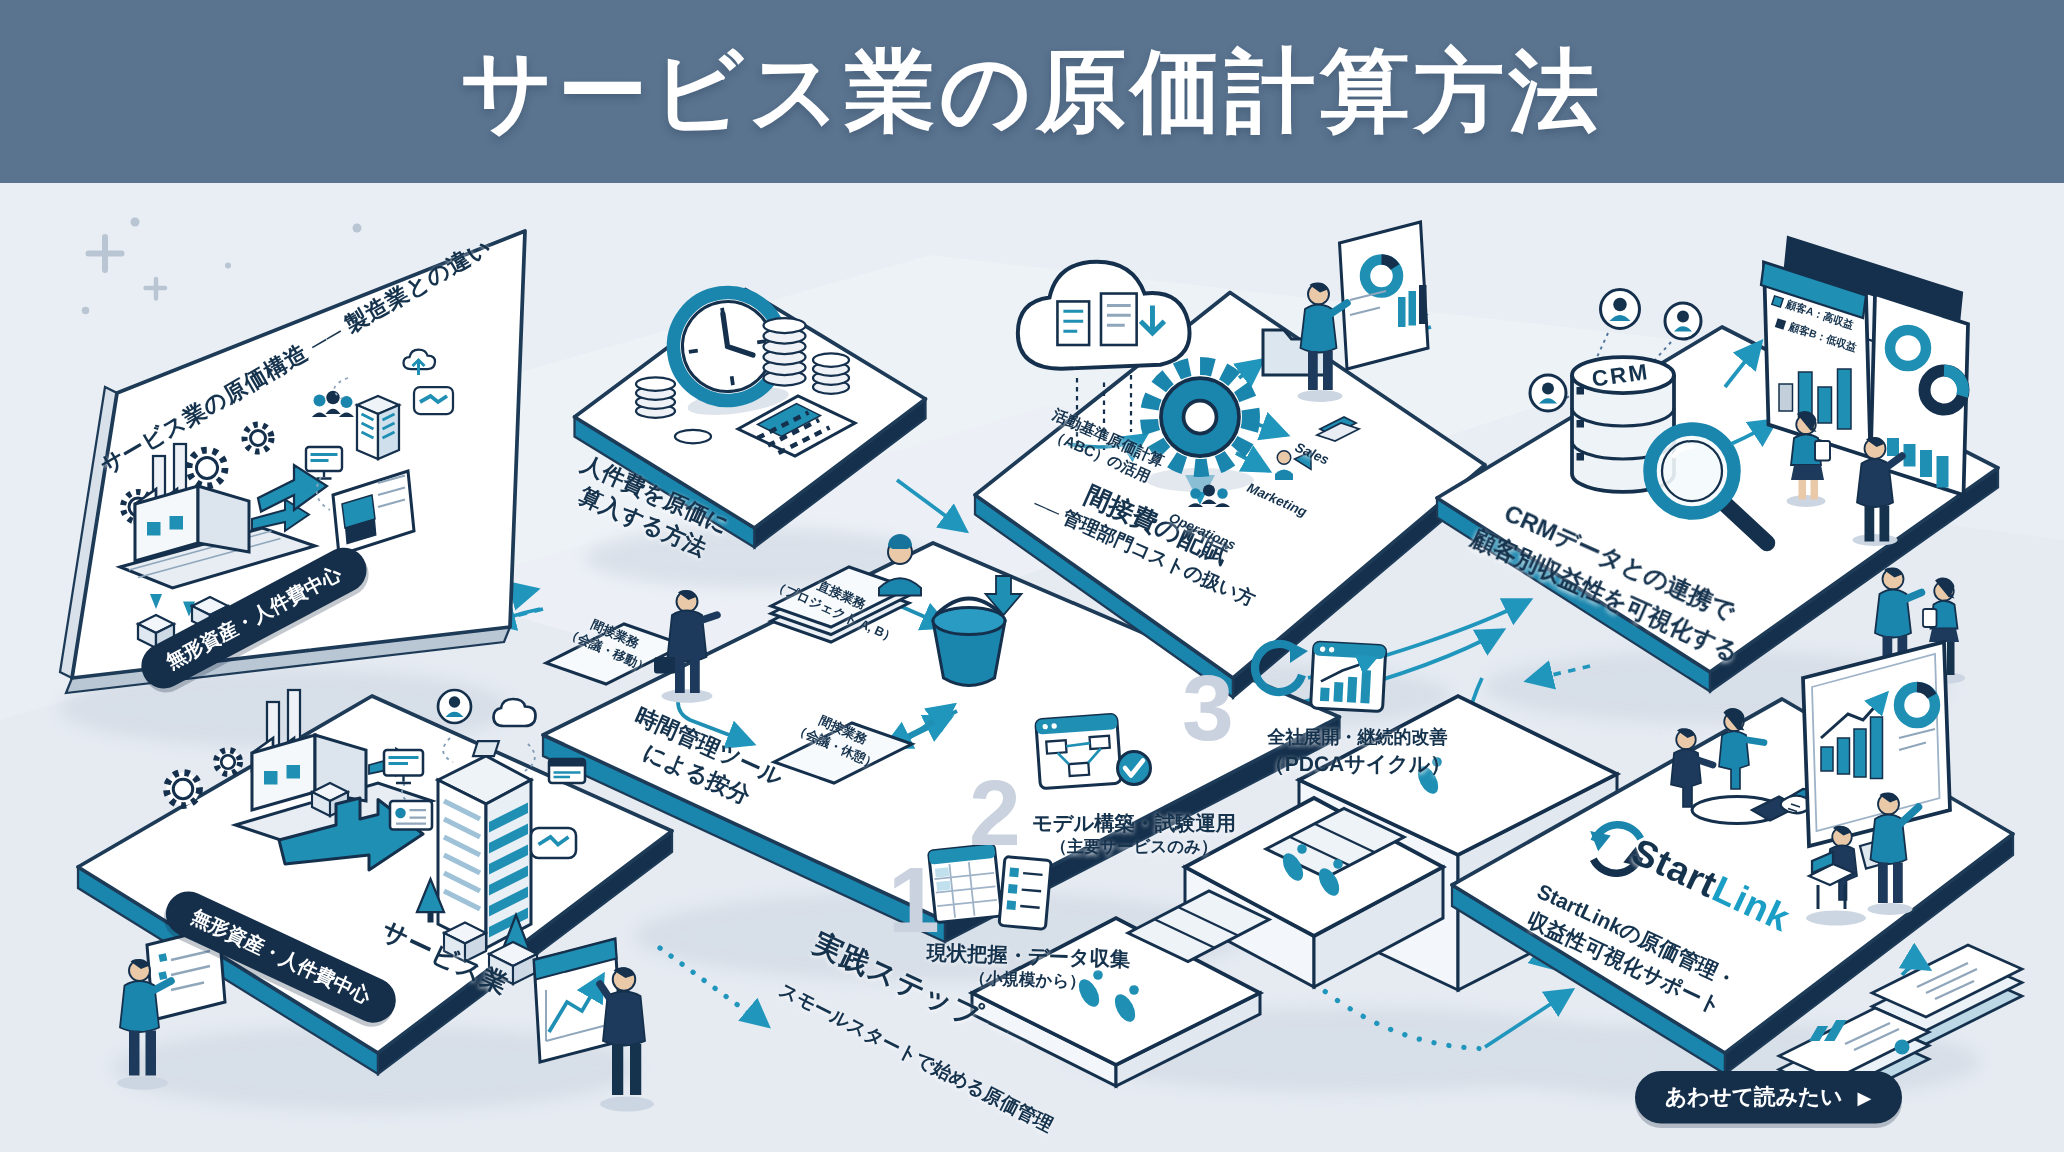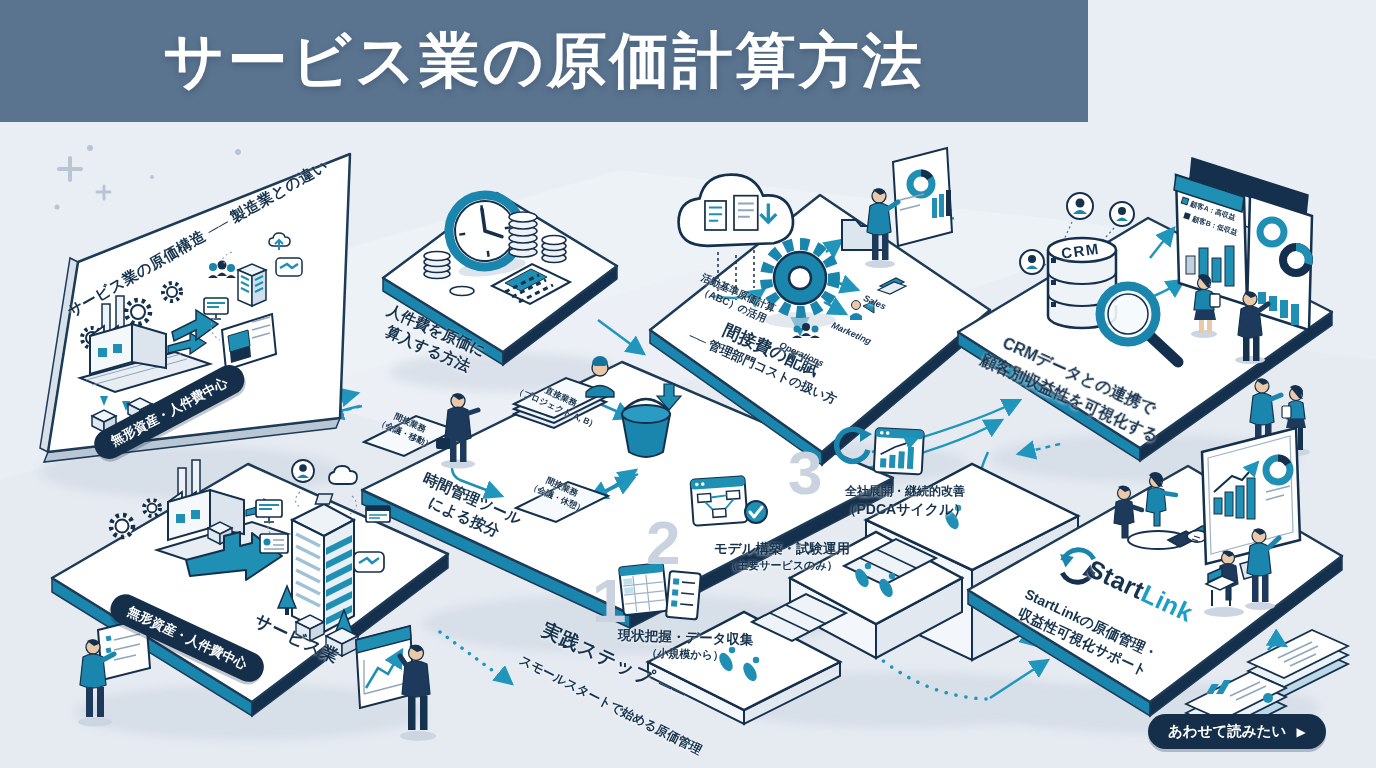--- a/index.html
+++ b/index.html
@@ -1,18 +1,18 @@
 <!DOCTYPE html>
 <html><head>
 <meta charset="utf-8">
 <style>
   html,body{margin:0;padding:0;background:#dfe4ea;}
   .stage{position:relative;width:1376px;height:768px;overflow:hidden;
          font-family:"Liberation Sans","DejaVu Sans",sans-serif;background:#e9eef4;}
-  .header{position:absolute;left:0;top:0;width:1088px;height:122px;background:#5a7490;
+  .header{position:absolute;left:0;top:0;width:1376px;height:122px;background:#5a7490;
           display:flex;align-items:center;justify-content:center;z-index:6;}
   .header h1{margin:0;color:#fff;font-size:60px;font-weight:900;letter-spacing:3px;
              text-shadow:0 3px 6px rgba(20,35,55,.25);}
   .scene{position:absolute;left:0;top:0;width:1376px;height:768px;}
   .art{position:absolute;left:0;top:0;z-index:1;}
   .lbl{position:absolute;color:#16334e;font-weight:800;white-space:nowrap;z-index:5;
        transform-origin:left top;line-height:1.3;text-shadow:0 1px 3px rgba(255,255,255,.85);}
   .ctr{text-align:center;}
   .pill{position:absolute;background:#152f4b;color:#fff;font-weight:700;border-radius:999px;
         white-space:nowrap;z-index:5;transform-origin:left center;box-shadow:0 3px 0 rgba(16,35,58,.25);}
@@ -776,40 +776,40 @@
     <div>顧客別収益性を可視化する</div>
   </div>
 
   <div class="pill" style="left:112px;top:588px;font-size:13px;padding:6px 18px;transform:rotate(25deg);">無形資産・人件費中心</div>
   <div class="lbl" style="left:260px;top:610px;font-size:17px;transform:rotate(25deg);letter-spacing:1px;">サービス業</div>
 
   <div class="lbl ctr" style="left:606px;top:626px;width:160px;transform:rotate(2deg);">
     <div style="font-size:13.5px;">現状把握・データ収集</div>
     <div style="font-size:11px;">（小規模から）</div>
   </div>
-  <div class="lbl ctr" style="left:702px;top:540px;width:160px;">
+  <div class="lbl ctr" style="left:676px;top:540px;width:160px;">
     <div style="font-size:13.5px;">モデル構築・試験運用</div>
     <div style="font-size:11px;font-family:Liberation Serif, serif;">（主要サービスのみ）</div>
   </div>
   <div class="lbl ctr" style="left:820px;top:484px;width:170px;">
     <div style="font-size:12px;">全社展開・継続的改善</div>
     <div style="font-size:14px;">（PDCAサイクル）</div>
   </div>
   <div class="lbl" style="left:548px;top:618px;font-size:19px;font-weight:900;letter-spacing:1px;transform:rotate(25deg);">実践ステップ ──</div>
   <div class="lbl" style="left:524px;top:652px;font-size:12.5px;transform:rotate(27deg);">スモールスタートで始める原価管理</div>
 
   <div class="lbl" style="left:1096px;top:552px;font-size:25px;font-weight:800;transform:rotate(25deg);letter-spacing:.5px;">
     <span class="brandStart">Start</span><span class="brandLink">Link</span>
   </div>
   <div class="lbl ctr" style="left:1030px;top:584px;font-size:14px;transform:rotate(25deg);line-height:1.45;">
     <div>StartLinkの原価管理・</div>
     <div>収益性可視化サポート</div>
   </div>
 
-  <div class="pill readBadge" style="left:1148px;top:714px;">
+  <div class="pill readBadge" style="left:1090px;top:714px;">
     <span>あわせて読みたい</span>
     <span style="font-size:12px;">▶</span>
   </div>
 
   </div>
 
   <div class="header">
     <h1>サービス業の原価計算方法</h1>
   </div>
 </div>

